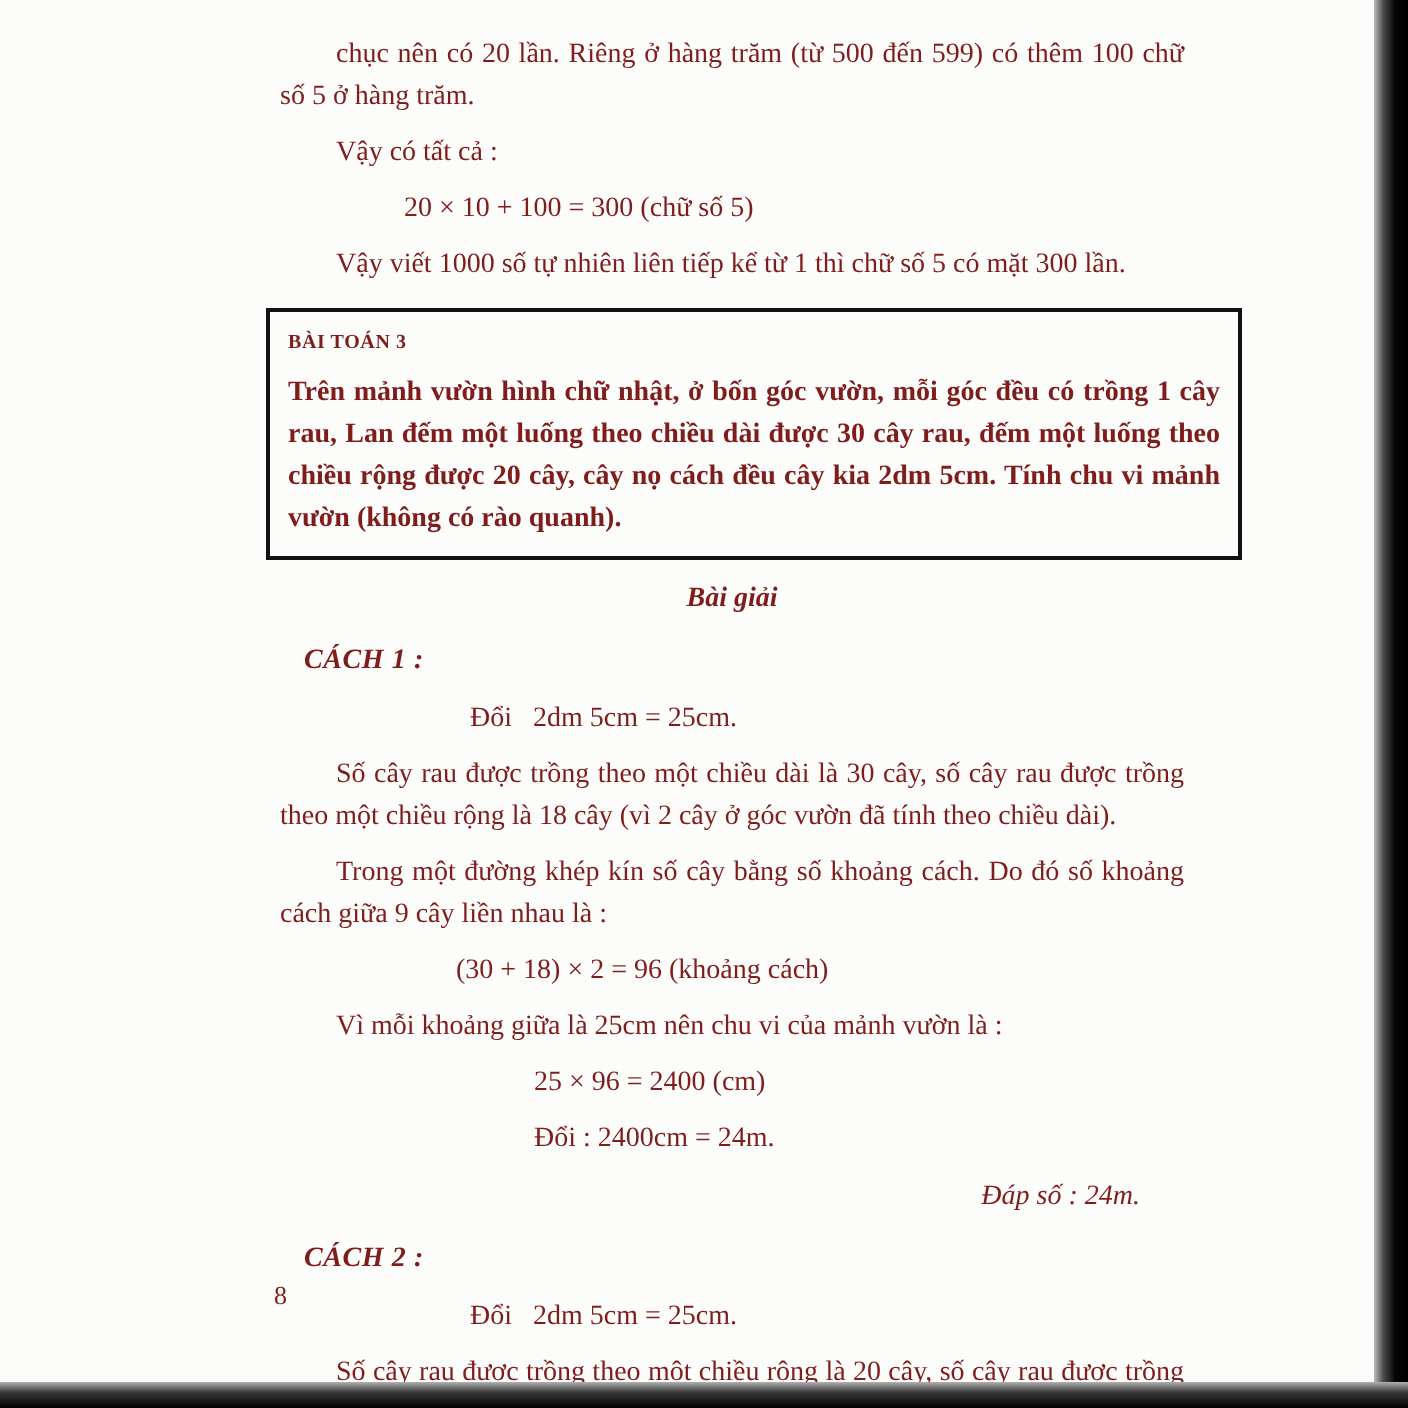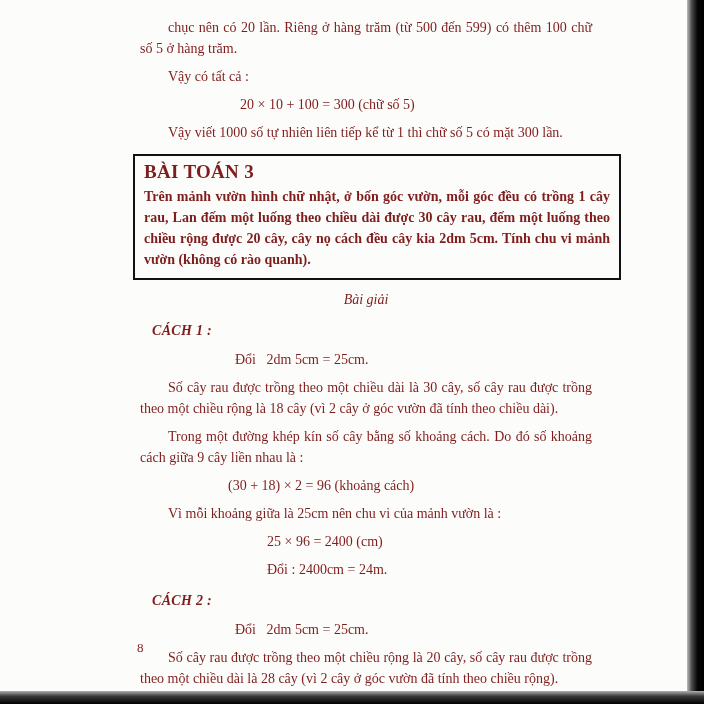--- a/index.html
+++ b/index.html
@@ -14,35 +14,35 @@
   }
   .content {
     position:absolute;
     left:140px; top:10px;
     width:452px;
     font-size:14px;
     line-height:21px;
   }
   .body-text { text-align:justify; text-indent:28px; margin-top:7px; }
   .equation { margin-top:7px; white-space:nowrap; }
-  .eq-intro   { margin-left:100px; }
+  .eq-intro   { margin-left:62px; }
   .eq-spaces  { margin-left:88px; }
   .eq-perim   { margin-left:127px; }
   .eq-convert { margin-left:127px; }
   .convert-line { margin-top:8px; margin-left:95px; }
   .problem-box {
     margin:11px 0 9px -7px;
     width:488px;
     border:2px solid #111;
     padding:5px 9px 8px 9px;
     background:#fcfcfa;
   }
-  .problem-title { font-weight:bold; font-size:19px; letter-spacing:.3px; margin-bottom:4px; }
+  .problem-title { font-weight:bold; font-size:10px; letter-spacing:.3px; margin-bottom:4px; }
   .problem-body  { font-weight:bold; text-align:justify; line-height:21px; }
-  .solution-heading { text-align:center; font-weight:normal; font-style:italic; margin-top:9px; }
+  .solution-heading { text-align:center; font-weight:bold; font-style:italic; margin-top:9px; }
   .method-label { font-weight:bold; font-style:italic; margin-top:10px; margin-left:12px; letter-spacing:.3px; }
   .answer-line { text-align:right; font-style:italic; margin-top:8px; margin-right:22px; }
   .page-number {
     position:absolute; left:137px; top:640px;
     font-size:13px;
   }
   .scan-edge-right {
     position:absolute; top:0; right:0;
     width:17px; height:100%;
     background:linear-gradient(to right,#bdbdbd 0%,#4a4a4a 28%,#050505 62%,#000 100%);
@@ -72,20 +72,21 @@
     <p class="solution-heading">Bài giải</p>
 
     <p class="method-label">CÁCH 1 :</p>
     <p class="convert-line">Đổi&nbsp;&nbsp; 2dm 5cm = 25cm.</p>
     <p class="body-text">Số cây rau được trồng theo một chiều dài là 30 cây, số cây rau được trồng theo một chiều rộng là 18 cây (vì 2 cây ở góc vườn đã tính theo chiều dài).</p>
     <p class="body-text">Trong một đường khép kín số cây bằng số khoảng cách. Do đó số khoảng cách giữa 9 cây liền nhau là :</p>
     <p class="equation eq-spaces">(30 + 18) × 2 = 96 (khoảng cách)</p>
     <p class="body-text">Vì mỗi khoảng giữa là 25cm nên chu vi của mảnh vườn là :</p>
     <p class="equation eq-perim">25 × 96 = 2400 (cm)</p>
     <p class="equation eq-convert">Đổi : 2400cm = 24m.</p>
+    <p class="answer-line">Đáp số : 24m.</p>
 
     <p class="method-label">CÁCH 2 :</p>
     <p class="convert-line">Đổi&nbsp;&nbsp; 2dm 5cm = 25cm.</p>
     <p class="body-text">Số cây rau được trồng theo một chiều rộng là 20 cây, số cây rau được trồng theo một chiều dài là 28 cây (vì 2 cây ở góc vườn đã tính theo chiều rộng).</p>
 
   </div>
 
   <div class="page-number">8</div>
 
   <div class="scan-edge-right"></div>

